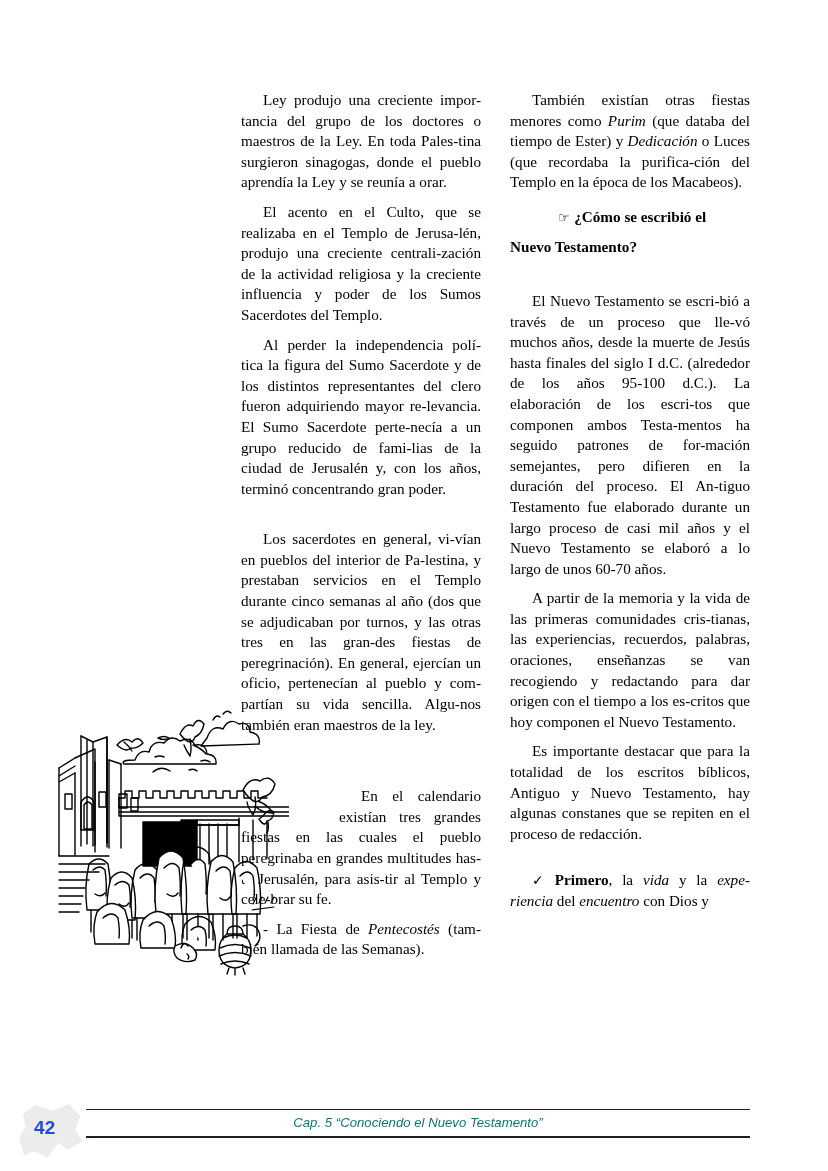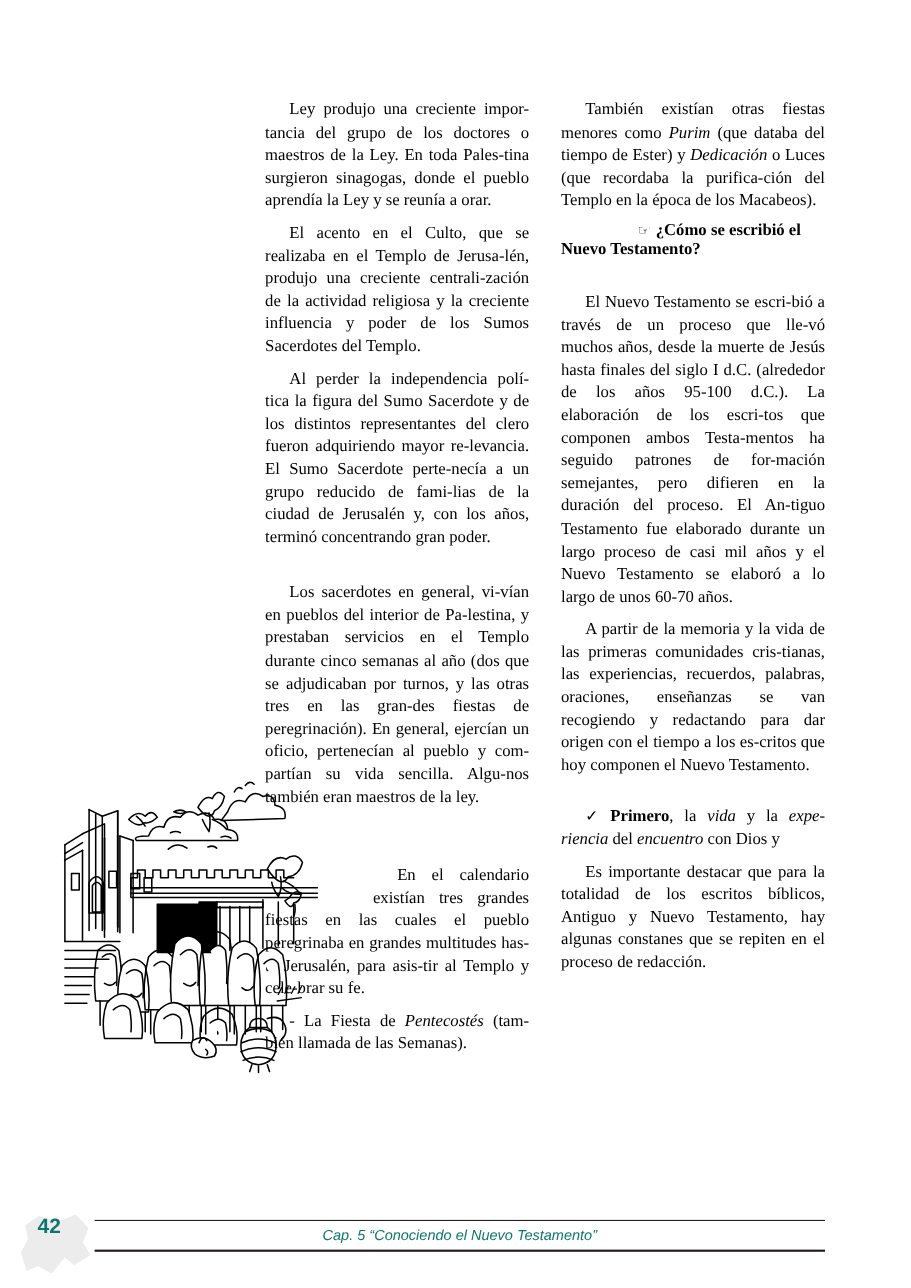--- a/index.html
+++ b/index.html
@@ -44,22 +44,22 @@
 
   .col p.noindent { text-indent: 0; }
 
   
   .col p { text-align-last: left; }
 
   
   .heading {
     font-weight: bold;
     font-size: 15.2px;
-    line-height: 16px;
-    text-align: center;
+    line-height: 29px;
+    text-align: left;
     margin: 26px 0 0 0;
     text-indent: 0;
   }
   .heading .hand {
     font-family: "DejaVu Sans", sans-serif;
     font-weight: normal;
     font-size: 13px;
     padding-left: 26px;
     padding-right: 5px;
     letter-spacing: -0.5px;
@@ -125,25 +125,25 @@
     width: 64px;
     height: 56px;
     background: #ececed;
     clip-path: polygon(6% 18%, 26% 2%, 52% 12%, 78% 0%, 96% 22%,
                        88% 46%, 99% 66%, 76% 82%, 62% 70%, 44% 96%,
                        24% 84%, 8% 92%, 0% 62%, 10% 40%);
   }
   .folio {
     position: absolute;
     left: 34px;
-    top: 7px;
+    top: 19px;
     font-family: "Liberation Sans", sans-serif;
     font-weight: bold;
     font-size: 19px;
-    color: #0f766e;
+    color: #1d4ed8;
     letter-spacing: 0.2px;
   }
   .footer-text {
     position: absolute;
     left: 86px;
     top: 17px;
     width: 664px;
     text-align: center;
     font-family: "Liberation Sans", sans-serif;
     font-style: italic;
@@ -193,23 +193,23 @@
 
 
     <p><span>También existían otras fiestas menores como </span><em>Purim</em><span> (que databa del tiempo de Ester) y </span><em>Dedicación</em><span> o Luces (que recordaba la purifica-ción del Templo en la época de los Macabeos).</span></p>
 
     <p class="heading"><span class="hand">☞</span><span>¿Cómo se escribió el Nuevo Testamento?</span></p>
 
     <div class="heading-gap"></div>
 
     <p class="noindent" style="text-indent:1.45em;">El Nuevo Testamento se escri-bió a través de un proceso que lle-vó muchos años, desde la muerte de Jesús hasta finales del siglo I d.C. (alrededor de los años 95-100 d.C.). La elaboración de los escri-tos que componen ambos Testa-mentos ha seguido patrones de for-mación semejantes, pero difieren en la duración del proceso. El An-tiguo Testamento fue elaborado durante un largo proceso de casi mil años y el Nuevo Testamento se elaboró a lo largo de unos 60-70 años.</p>
     <p>A partir de la memoria y la vida de las primeras comunidades cris-tianas, las experiencias, recuerdos, palabras, oraciones, enseñanzas se van recogiendo y redactando para dar origen con el tiempo a los es-critos que hoy componen el Nuevo Testamento.</p>
+    <p>Es importante destacar que para la totalidad de los escritos bíblicos, Antiguo y Nuevo Testamento, hay algunas constanes que se repiten en el proceso de redacción.</p>
+
     <p style="margin-top:26px;"><span class="check">✓</span><span class="bold">Primero</span><span>, la </span><em>vida</em><span> y la </span><em>expe-riencia</em><span> del </span><em>encuentro</em><span> con Dios y</span></p>
-
-    <p>Es importante destacar que para la totalidad de los escritos bíblicos, Antiguo y Nuevo Testamento, hay algunas constanes que se repiten en el proceso de redacción.</p>
   </div>
 
   <div class="illus-wrap">
     <svg class="illustration" viewBox="0 0 232 282">
       <g fill="none" stroke="#000" stroke-width="1.4" stroke-linejoin="round" stroke-linecap="round">
 
         <path d="M78 62 q4 -11 14 -8 q3 -12 15 -9 q7 -9 16 -2 q10 -5 15 4 q11 -2 12 9 q10 1 9 10 l-92 0 q-4 -4 11 -4 z"></path>
         <path d="M150 40 q5 -14 16 -9 q6 -12 16 -5 q10 -3 11 8 q11 2 9 12 l-58 2 z"></path>
         <path d="M96 74 q8 -7 17 -1"></path>
 

